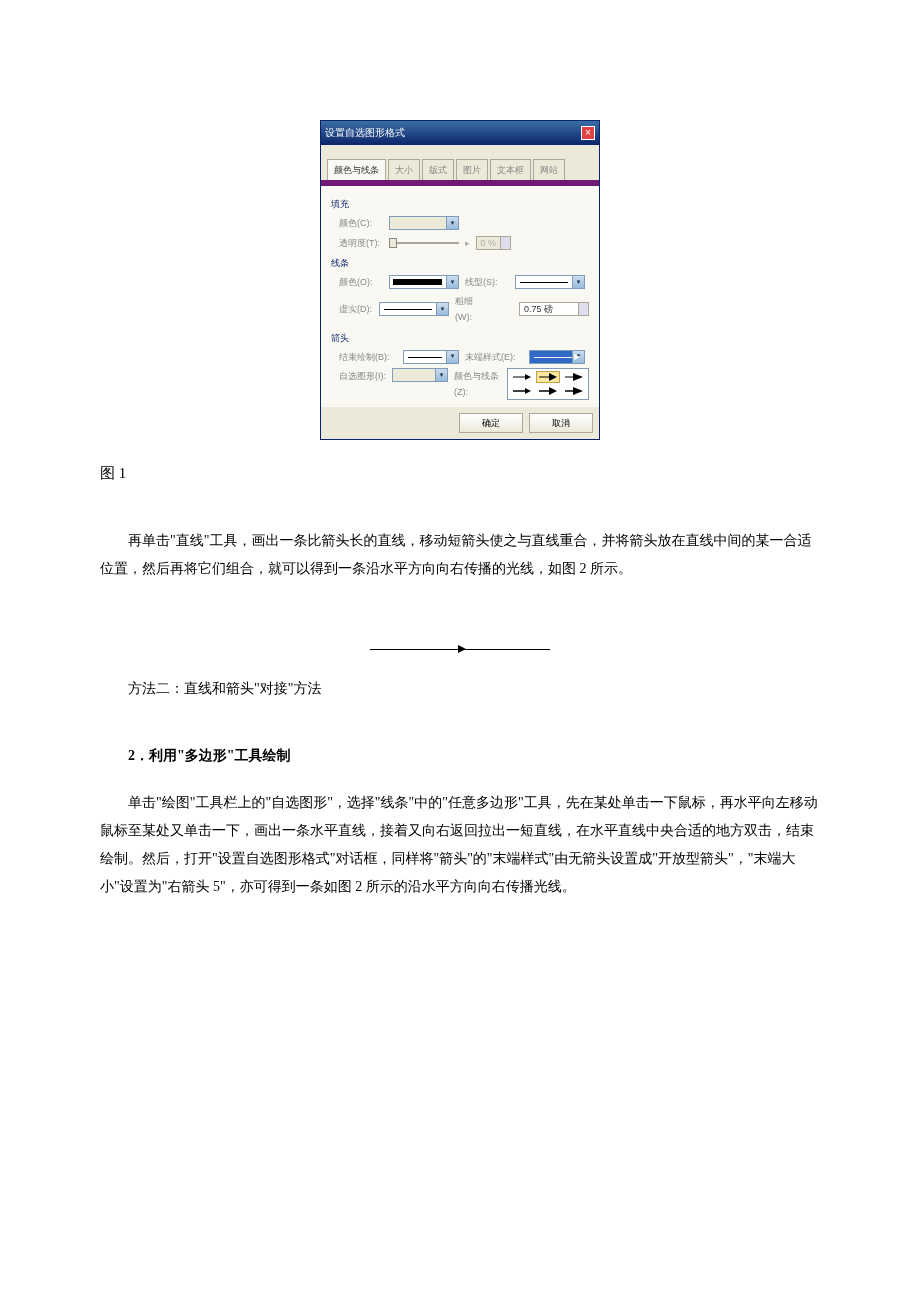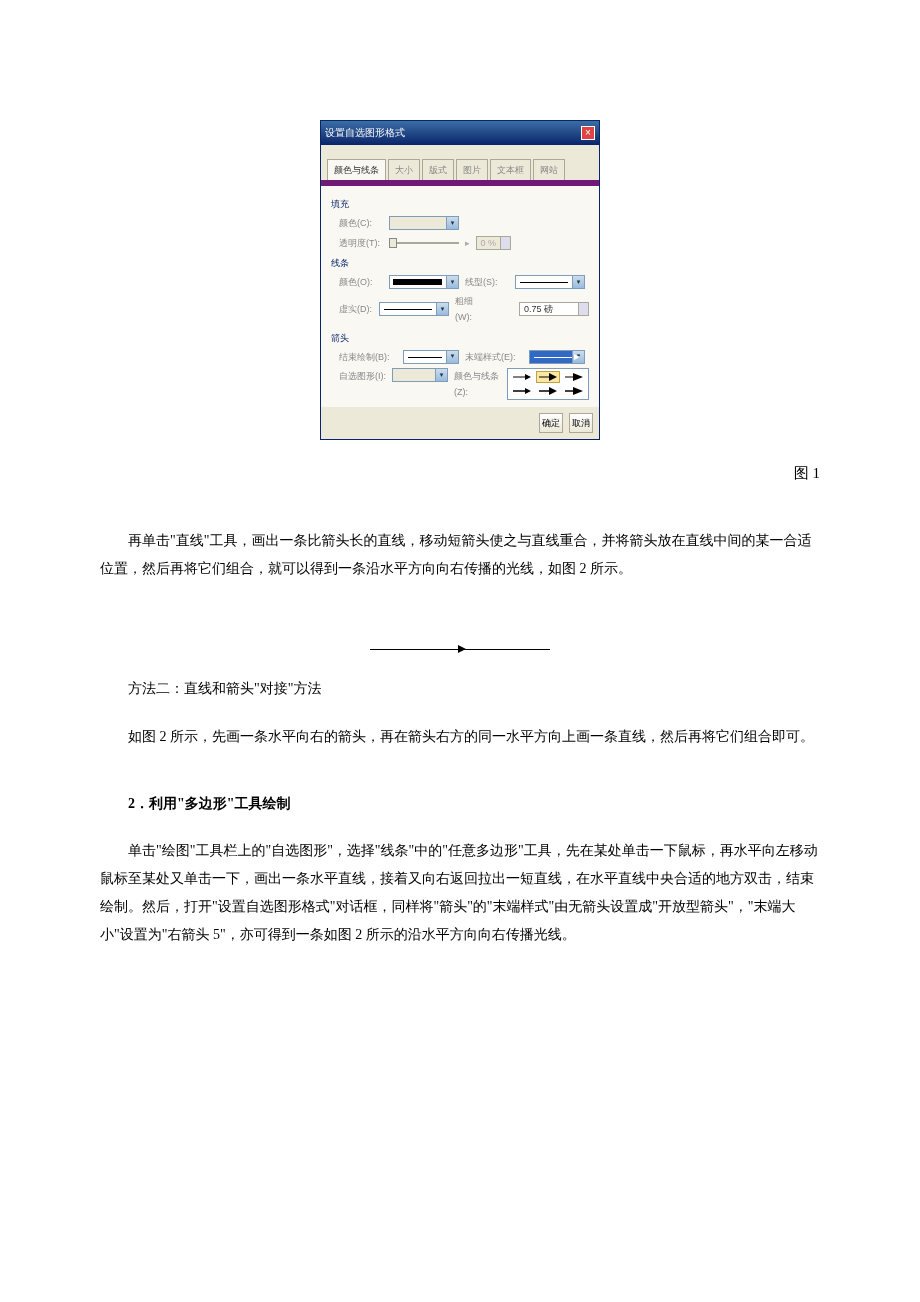--- a/index.html
+++ b/index.html
@@ -210,27 +210,27 @@
     }
     .dlg-footer {
       display: flex;
       justify-content: flex-end;
       gap: 6px;
       padding: 6px;
       background: #ece9d8;
     }
     .dlg-btn {
       font-size: 9px;
-      padding: 1px 2px;
+      padding: 1px 22px;
       background: linear-gradient(#fff, #ece9d8);
       border: 1px solid #aca899;
     }
 
     .fig-caption {
-      text-align: right;
+      text-align: left;
       font-size: 15px;
       margin: 14px 0 40px 0;
     }
     .para {
       margin: 20px 0;
       text-indent: 2em;
       line-height: 2;
     }
     .section-title {
       font-weight: bold;
@@ -398,19 +398,18 @@
   <div class="fig-caption">图 1</div>
 
   <p class="para">再单击"直线"工具，画出一条比箭头长的直线，移动短箭头使之与直线重合，并将箭头放在直线中间的某一合适位置，然后再将它们组合，就可以得到一条沿水平方向向右传播的光线，如图 2 所示。</p>
 
   <div class="fig2-wrap">
     <div class="fig2-arrow"></div>
   </div>
 
   <p class="para">方法二：直线和箭头"对接"方法</p>
 
-  <p class="para">如图 2 所示，先画一条水平向右的箭头，再在箭头右方的同一水平方向上画一条直线，然后再将它们组合即可。</p>
 
   <p class="section-title">2．利用"多边形"工具绘制</p>
 
   <p class="para">单击"绘图"工具栏上的"自选图形"，选择"线条"中的"任意多边形"工具，先在某处单击一下鼠标，再水平向左移动鼠标至某处又单击一下，画出一条水平直线，接着又向右返回拉出一短直线，在水平直线中央合适的地方双击，结束绘制。然后，打开"设置自选图形格式"对话框，同样将"箭头"的"末端样式"由无箭头设置成"开放型箭头"，"末端大小"设置为"右箭头 5"，亦可得到一条如图 2 所示的沿水平方向向右传播光线。</p>
 
 </div>
 
 </body></html>

